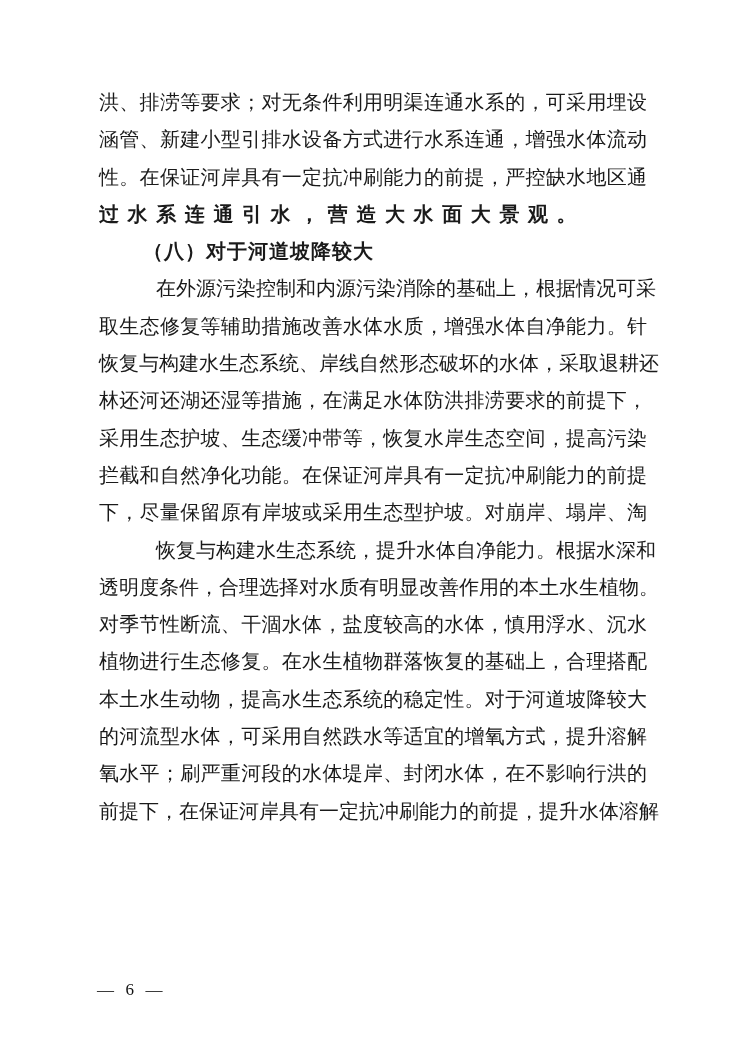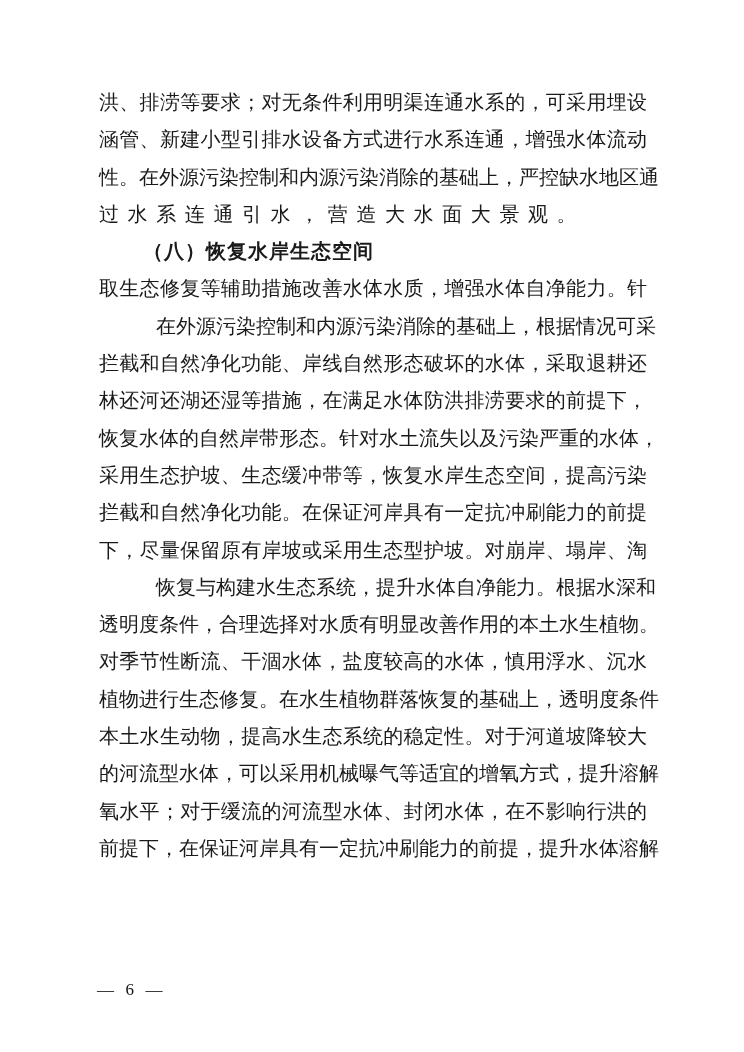--- a/index.html
+++ b/index.html
@@ -26,20 +26,21 @@
     line-height: 37.3px;
     font-size: 20px;
     white-space: nowrap;
     text-align: justify;
     text-align-last: justify;
     letter-spacing: 0;
   }
   .line.last {
     text-align-last: left;
     letter-spacing: 8.6px;
+    font-weight: bold;
   }
   .line.heading {
     font-weight: bold;
     padding-left: 44px;
     text-align-last: left;
     letter-spacing: 1px;
     font-family: "DejaVu Sans", "Liberation Sans", sans-serif;
   }
   .line.indent {
     padding-left: 57px;
@@ -54,34 +55,33 @@
     white-space: pre;
     letter-spacing: 1px;
   }
 </style>
 </head>
 <body>
 
 <div class="page">
   <div class="line">洪、排涝等要求；对无条件利用明渠连通水系的，可采用埋设</div>
   <div class="line">涵管、新建小型引排水设备方式进行水系连通，增强水体流动</div>
-  <div class="line">性。在外源污染控制和内源污染消除的基础上，严控缺水地区通</div>
+  <div class="line">性。在保证河岸具有一定抗冲刷能力的前提，严控缺水地区通</div>
   <div class="line last">过水系连通引水，营造大水面大景观。</div>
-  <div class="line heading">（八）恢复水岸生态空间</div>
+  <div class="line heading">（八）对于河道坡降较大</div>
+  <div class="line indent">在外源污染控制和内源污染消除的基础上，根据情况可采</div>
   <div class="line">取生态修复等辅助措施改善水体水质，增强水体自净能力。针</div>
-  <div class="line indent">在外源污染控制和内源污染消除的基础上，根据情况可采</div>
-  <div class="line">拦截和自然净化功能、岸线自然形态破坏的水体，采取退耕还</div>
+  <div class="line">恢复与构建水生态系统、岸线自然形态破坏的水体，采取退耕还</div>
   <div class="line">林还河还湖还湿等措施，在满足水体防洪排涝要求的前提下，</div>
-  <div class="line">恢复水体的自然岸带形态。针对水土流失以及污染严重的水体，</div>
   <div class="line">采用生态护坡、生态缓冲带等，恢复水岸生态空间，提高污染</div>
   <div class="line">拦截和自然净化功能。在保证河岸具有一定抗冲刷能力的前提</div>
   <div class="line">下，尽量保留原有岸坡或采用生态型护坡。对崩岸、塌岸、淘</div>
   <div class="line indent">恢复与构建水生态系统，提升水体自净能力。根据水深和</div>
   <div class="line">透明度条件，合理选择对水质有明显改善作用的本土水生植物。</div>
   <div class="line">对季节性断流、干涸水体，盐度较高的水体，慎用浮水、沉水</div>
-  <div class="line">植物进行生态修复。在水生植物群落恢复的基础上，透明度条件</div>
+  <div class="line">植物进行生态修复。在水生植物群落恢复的基础上，合理搭配</div>
   <div class="line">本土水生动物，提高水生态系统的稳定性。对于河道坡降较大</div>
-  <div class="line">的河流型水体，可以采用机械曝气等适宜的增氧方式，提升溶解</div>
-  <div class="line">氧水平；对于缓流的河流型水体、封闭水体，在不影响行洪的</div>
+  <div class="line">的河流型水体，可采用自然跌水等适宜的增氧方式，提升溶解</div>
+  <div class="line">氧水平；刷严重河段的水体堤岸、封闭水体，在不影响行洪的</div>
   <div class="line">前提下，在保证河岸具有一定抗冲刷能力的前提，提升水体溶解</div>
 </div>
 
 <div class="page-number">—  6  —</div>
 
 </body></html>

